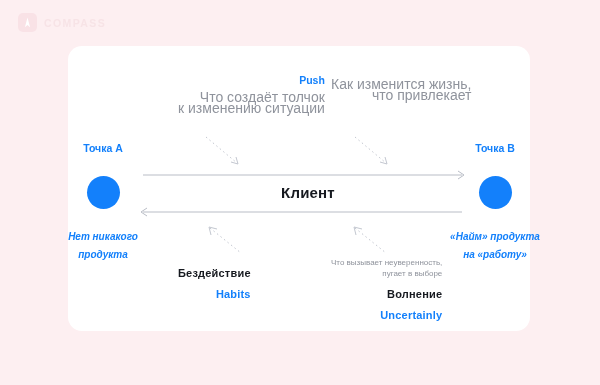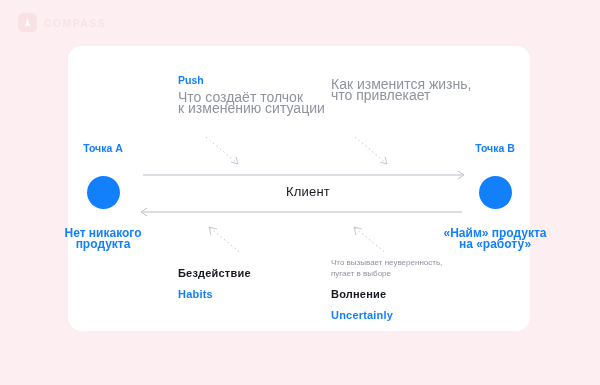--- a/index.html
+++ b/index.html
@@ -46,21 +46,21 @@
     position: absolute;
     left: 68px;
     top: 46px;
     width: 462px;
     height: 285px;
     background: #ffffff;
     border-radius: 14px;
   }
 
   
-  .block { position: absolute; }
+  .block { position: absolute; text-align: right; }
 
   .kicker {
     font-size: 10.5px;
     font-weight: 700;
     color: #1380fb;
     line-height: 13px;
     margin: 0;
   }
   .headline {
     font-size: 11px;
@@ -125,37 +125,38 @@
     margin: 0;
   }
   .dot {
     width: 33px;
     height: 33px;
     border-radius: 50%;
     background: #1380fb;
     margin: 21px auto 0 auto;
   }
   .point-caption {
-    font-size: 12px;
-    font-weight: 700;
-    color: #1380fb;
-    line-height: 11px;
+    font-size: 10px;
+    font-weight: 700;
+    color: #1380fb;
+    line-height: 18px;
     margin: 19px 0 0 0;
     white-space: pre-line;
+    font-style: italic;
   }
 
   
   .client-label {
     position: absolute;
     left: 0;
     right: 0;
     top: 184px;
     text-align: center;
-    font-size: 13px;
-    font-weight: 400;
+    font-size: 15px;
+    font-weight: 700;
     color: #16191f;
     letter-spacing: 0.2px;
     margin-left: 16px;
   }
 
   .flow-svg {
     position: absolute;
     left: 0;
     top: 0;
     width: 600px;

